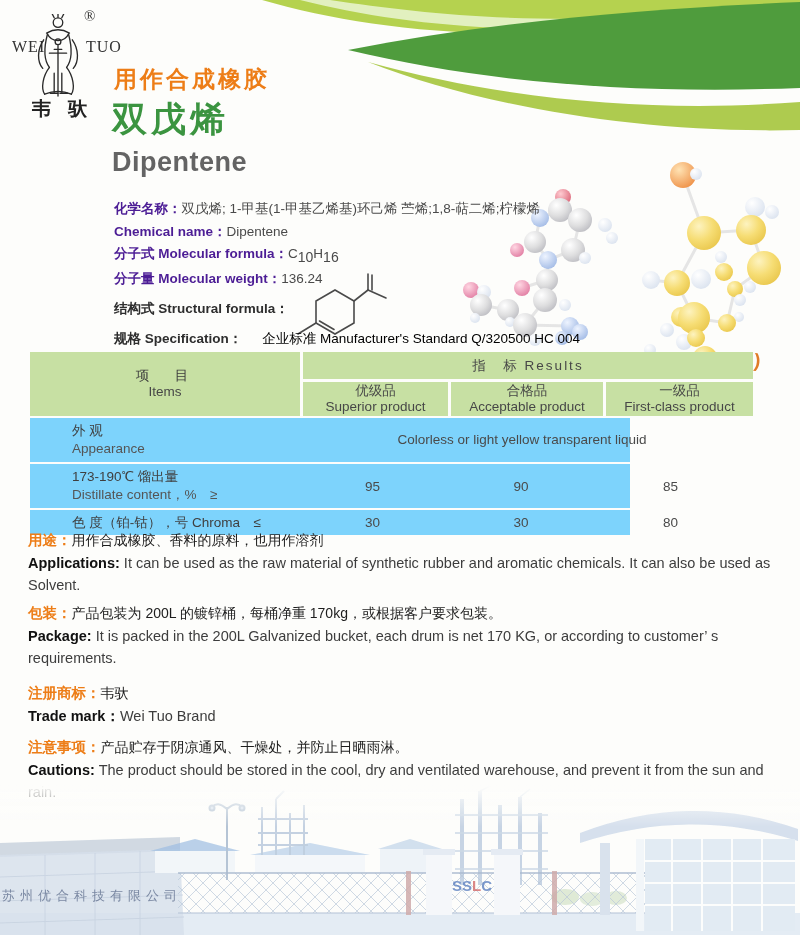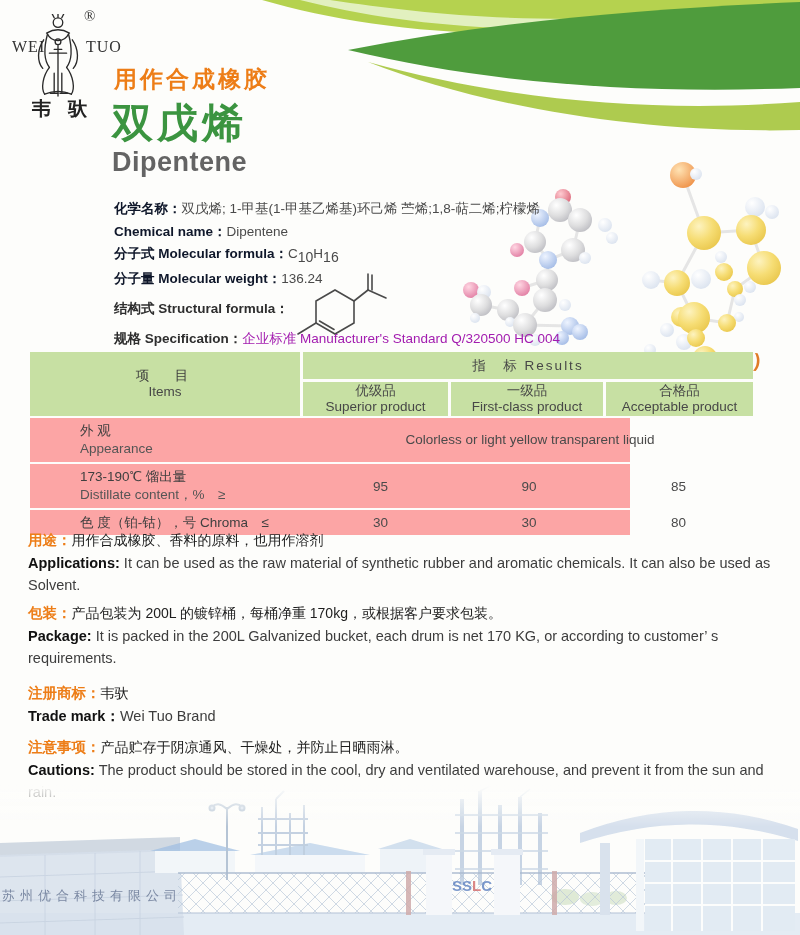--- a/index.html
+++ b/index.html
@@ -13,42 +13,42 @@
   .swoosh { position:absolute; top:0; left:0; width:800px; height:150px; }
   
   .logo { position:absolute; top:8px; left:10px; width:130px; height:115px; }
   .logo .reg { position:absolute; top:0px; left:74px; font-family:"Liberation Serif", serif; font-size:15px; color:#333; }
   .logo .wei { position:absolute; top:30px; left:2px; font-family:"Liberation Serif", serif; font-size:16px; letter-spacing:1px; color:#333; }
   .logo .tuo { position:absolute; top:30px; left:76px; font-family:"Liberation Serif", serif; font-size:16px; letter-spacing:1px; color:#333; }
   .logo .figure { position:absolute; top:6px; left:24px; }
   .logo .cn { position:absolute; top:88px; left:22px; font-family:"Liberation Serif", serif; font-weight:bold; font-size:19px; letter-spacing:17px; color:#222; }
   
   .series-title { position:absolute; top:64px; left:114px; font-size:23px; font-weight:bold; letter-spacing:3px; color:#ED7D17; }
-  .title-cn { position:absolute; top:96px; left:112px; font-size:41px; font-weight:bold; letter-spacing:4px; color:#3B9440; }
+  .title-cn { position:absolute; top:96px; left:112px; font-size:35px; font-weight:bold; letter-spacing:4px; color:#3B9440; }
   .title-en { position:absolute; top:147px; left:112px; font-size:27px; font-weight:bold; letter-spacing:0.5px; color:#646464; }
   
   .info { position:absolute; top:198px; left:114px; width:620px; font-size:13.5px; line-height:22.5px; white-space:nowrap; }
-  .info b { color:#0f172a; }
+  .info b { color:#4c1d95; }
   .info .val { color:#4a4a4a; }
   .info sub { font-size:14px; }
   .structure-row { position:absolute; top:300px; left:114px; font-size:13.5px; }
   .structure-svg { position:absolute; top:-30px; left:176px; }
   .spec-row { position:absolute; top:330px; left:114px; font-size:13.5px; white-space:nowrap; }
-  .spec-row .val { color:#a21caf; }
+  .spec-row .val { color:#000000;margin-left:20px; }
   .orange-tick { position:absolute; top:350px; left:754px; color:#e07c28; font-size:19px; font-weight:bold; transform:rotate(6deg); }
   
   .molecules { position:absolute; top:150px; left:430px; pointer-events:none; }
   
   .spec-table { position:absolute; top:352px; left:30px; width:600px; font-size:13.5px; color:#4a4a4a; }
   .thead { display:grid; grid-template-columns:270px 145px 152px 147px; grid-template-rows:27px 34px; gap:3px; }
   .thead .cell { background:#C7E0A3; display:flex; flex-direction:column; align-items:center; justify-content:center; line-height:16px; color:#474747; }
   .items-cell { grid-row:1/3; grid-column:1; }
   .items-cell .cjk { letter-spacing:6px; color:#3d3d3d; }
   .results-cell { grid-column:2/5; grid-row:1; letter-spacing:2px; color:#3d3d3d; }
-  .trow { display:grid; grid-template-columns:270px 145px 152px 147px; background:#fca5a5; margin-top:2px; align-items:center;padding-left:8px; }
+  .trow { display:grid; grid-template-columns:270px 145px 152px 147px; background:#7dd3fc; margin-top:2px; align-items:center; }
   .trow .item-cell { padding:4px 0 4px 42px; line-height:18px; color:#3f3f3f; }
   .trow .item-cell .en { color:#555; }
   .trow .span-cell { grid-column:2/5; text-align:center; line-height:18px; }
   .trow .span-cell .cjk { letter-spacing:5px; color:#3f3f3f; }
   .trow .val { text-align:center; }
   
   .sec { position:absolute; left:28px; width:748px; font-size:14.5px; line-height:22.5px; }
   .sec .lab-cn { color:#ED7D17; font-weight:bold; }
   .sec .cn { color:#1d1d1d; font-size:14px; }
   .sec .lab-en { font-weight:bold; color:#111; }
@@ -240,26 +240,26 @@
       <div class="cell items-cell">
         <div class="cjk">项　目</div>
         <div>Items</div>
       </div>
       <div class="cell results-cell">指　标 Results</div>
       <div class="cell">
         <div>优级品</div>
         <div>Superior product</div>
       </div>
       <div class="cell">
+        <div>合格品</div>
+        <div>Acceptable product</div>
+      </div>
+      <div class="cell">
         <div>一级品</div>
         <div>First-class product</div>
-      </div>
-      <div class="cell">
-        <div>合格品</div>
-        <div>Acceptable product</div>
       </div>
     </div>
 
     <div class="trow" style="min-height:42px">
       <div class="item-cell">
         <div>外 观</div>
         <div class="en">Appearance</div>
       </div>
       <div class="span-cell">
         <div>Colorless or light yellow transparent liquid</div>

